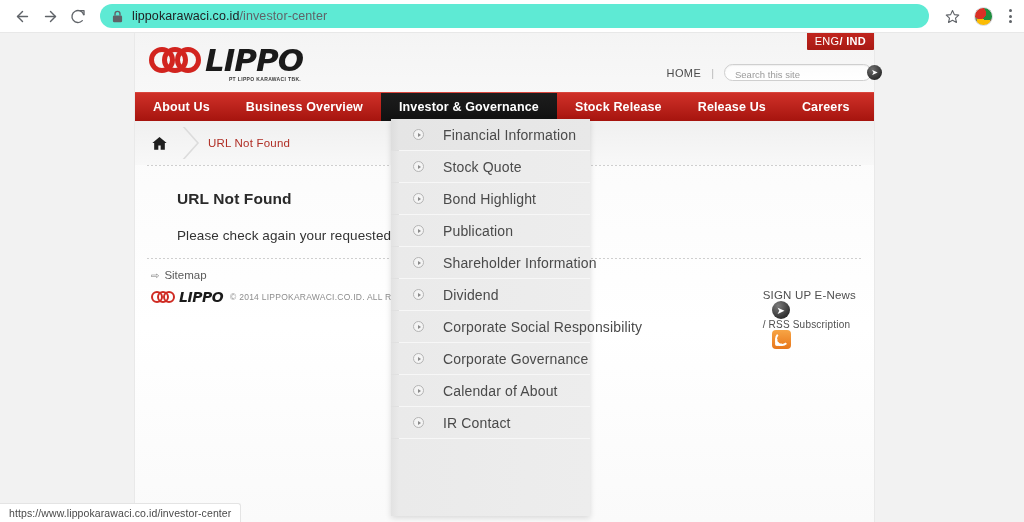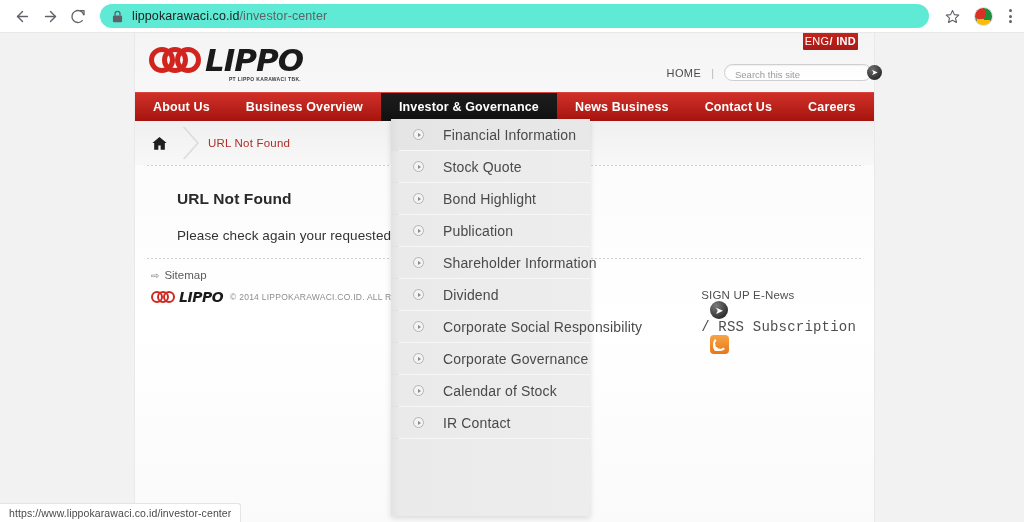--- a/index.html
+++ b/index.html
@@ -73,21 +73,21 @@
   .logo-text {
     font-family: "DejaVu Sans", sans-serif; font-weight: bold; font-style: italic;
     font-size: 31px; color: #1a1a1a; letter-spacing: -1px; line-height: 26px;
   }
   .logo-sub {
     position: absolute; right: 2px; bottom: -9px;
     font-size: 5px; font-weight: bold; color: #3a3a3a; letter-spacing: .35px;
     white-space: nowrap;
   }
   .lang-btn {
-    position: absolute; right: 16px; top: -2px; height: 19px; padding: 0 2px;
+    position: absolute; right: 0; top: -2px; height: 19px; padding: 0 8px;
     background: linear-gradient(to bottom,#c4261f,#a81a14);
     color: #fff; font-size: 11px; font-weight: bold; letter-spacing: .3px;
     display: flex; align-items: center; border-radius: 1px;
   }
   .lang-btn .eng { font-weight: normal; }
   .header-util {
     position: absolute; right: 2px; top: 31px; display: flex; align-items: center;
   }
   .home-link { font-size: 11px; color: #4a4a4a; letter-spacing: .4px; }
   .util-sep { margin: 0 10px; color: #b9b9b9; font-size: 11px; }
@@ -175,21 +175,21 @@
   .enews {
     position: absolute; right: 18px; top: -2px; display: flex;  flex-direction: column;
   }
   .enews-label { font-size: 11.5px; color: #4f4f4f; letter-spacing: .2px; }
   .enews-go {
     width: 18px; height: 18px; border-radius: 50%; margin: 0 9px;
     background: radial-gradient(circle at 34% 26%, #7b7b7b, #303030 72%);
     display: flex; align-items: center; justify-content: center;
     color: #fff; font-size: 10px;
   }
-  .rss-label { font-size: 14px; color: #4f4f4f; letter-spacing: .2px; font-family: Liberation Mono, monospace; }
+  .rss-label { font-size: 10px; color: #4f4f4f; letter-spacing: .2px; }
   .rss-icon {
     width: 19px; height: 19px; border-radius: 4px; margin-left: 9px;
     background: linear-gradient(to bottom,#f7a545,#e8761a);
     position: relative;
   }
   .rss-icon .dot {
     position: absolute; left: 3.5px; bottom: 3.5px;
     width: 4px; height: 4px; border-radius: 50%; background: #fff;
   }
   .rss-icon .arc {
@@ -312,22 +312,22 @@
           <input class="search-input" placeholder="Search this site" style="">
           <div class="search-go">➤</div>
         </div>
       </div>
     </div>
 
     <div class="main-nav">
       <div class="nav-item">About Us</div>
       <div class="nav-item">Business Overview</div>
       <div class="nav-item active">Investor &amp; Governance</div>
-      <div class="nav-item">News Business</div>
-      <div class="nav-item">Contact  Us</div>
+      <div class="nav-item">Stock Release</div>
+      <div class="nav-item">Release  Us</div>
       <div class="nav-item">Careers</div>
     </div>
 
     <div class="breadcrumb">
       <svg class="home-icon" viewBox="0 0 20 18">
         <path d="M10 1.2 1.4 8.4h2.2V16.6h5V11.4h2.8v5.2h5V8.4h2.2z" fill="#1f1f1f"></path>
       </svg>
       <svg class="crumb-sep" width="26" height="32" viewBox="0 0 26 32">
         <path d="M4 -2 L20 16 L4 34" fill="none" stroke="#dcdcdc" stroke-width="1.6"></path>
       </svg>
@@ -420,21 +420,21 @@
     <div class="dd-item">
       <span class="dd-bullet">
           <i></i>
         </span>
       <span class="dd-label">Corporate Governance</span>
     </div>
     <div class="dd-item">
       <span class="dd-bullet">
           <i></i>
         </span>
-      <span class="dd-label">Calendar of Stock</span>
+      <span class="dd-label">Calendar of About</span>
     </div>
     <div class="dd-item">
       <span class="dd-bullet">
           <i></i>
         </span>
       <span class="dd-label">IR Contact</span>
     </div>
   </div>
 
   <div class="status-bar">

